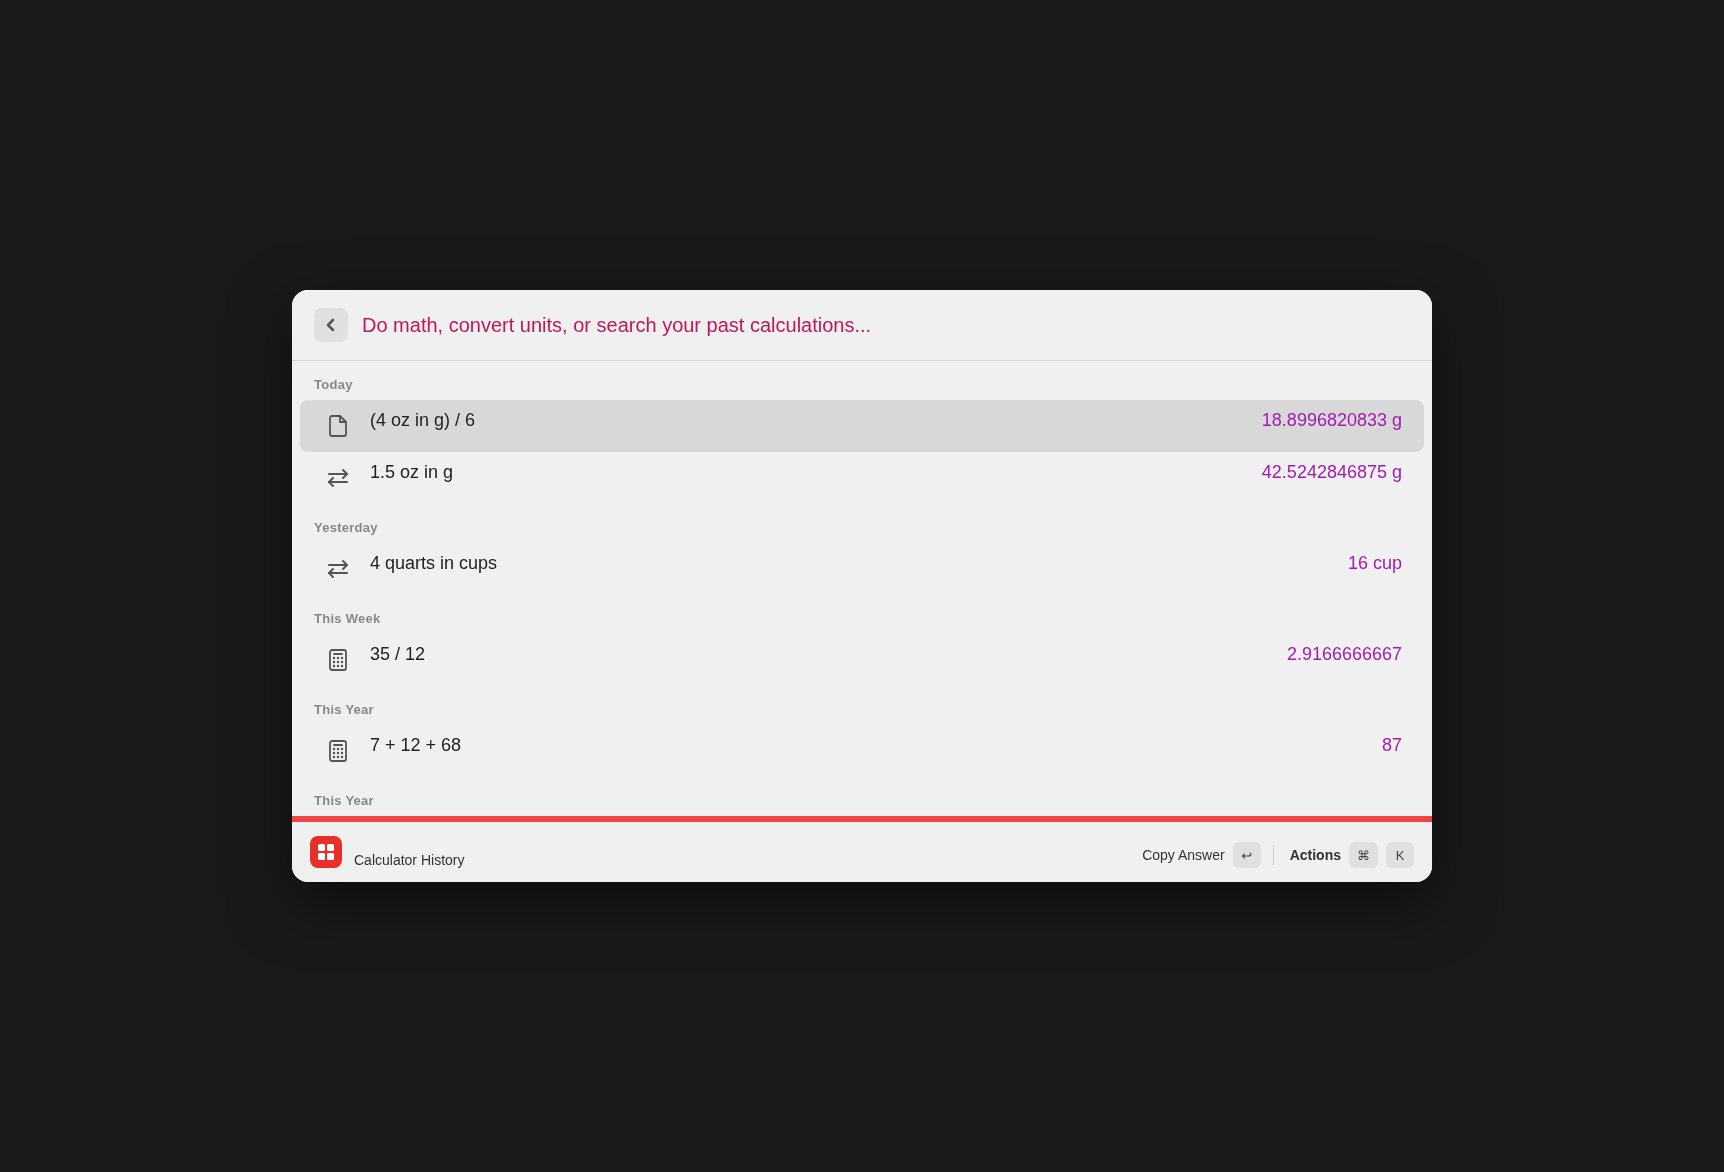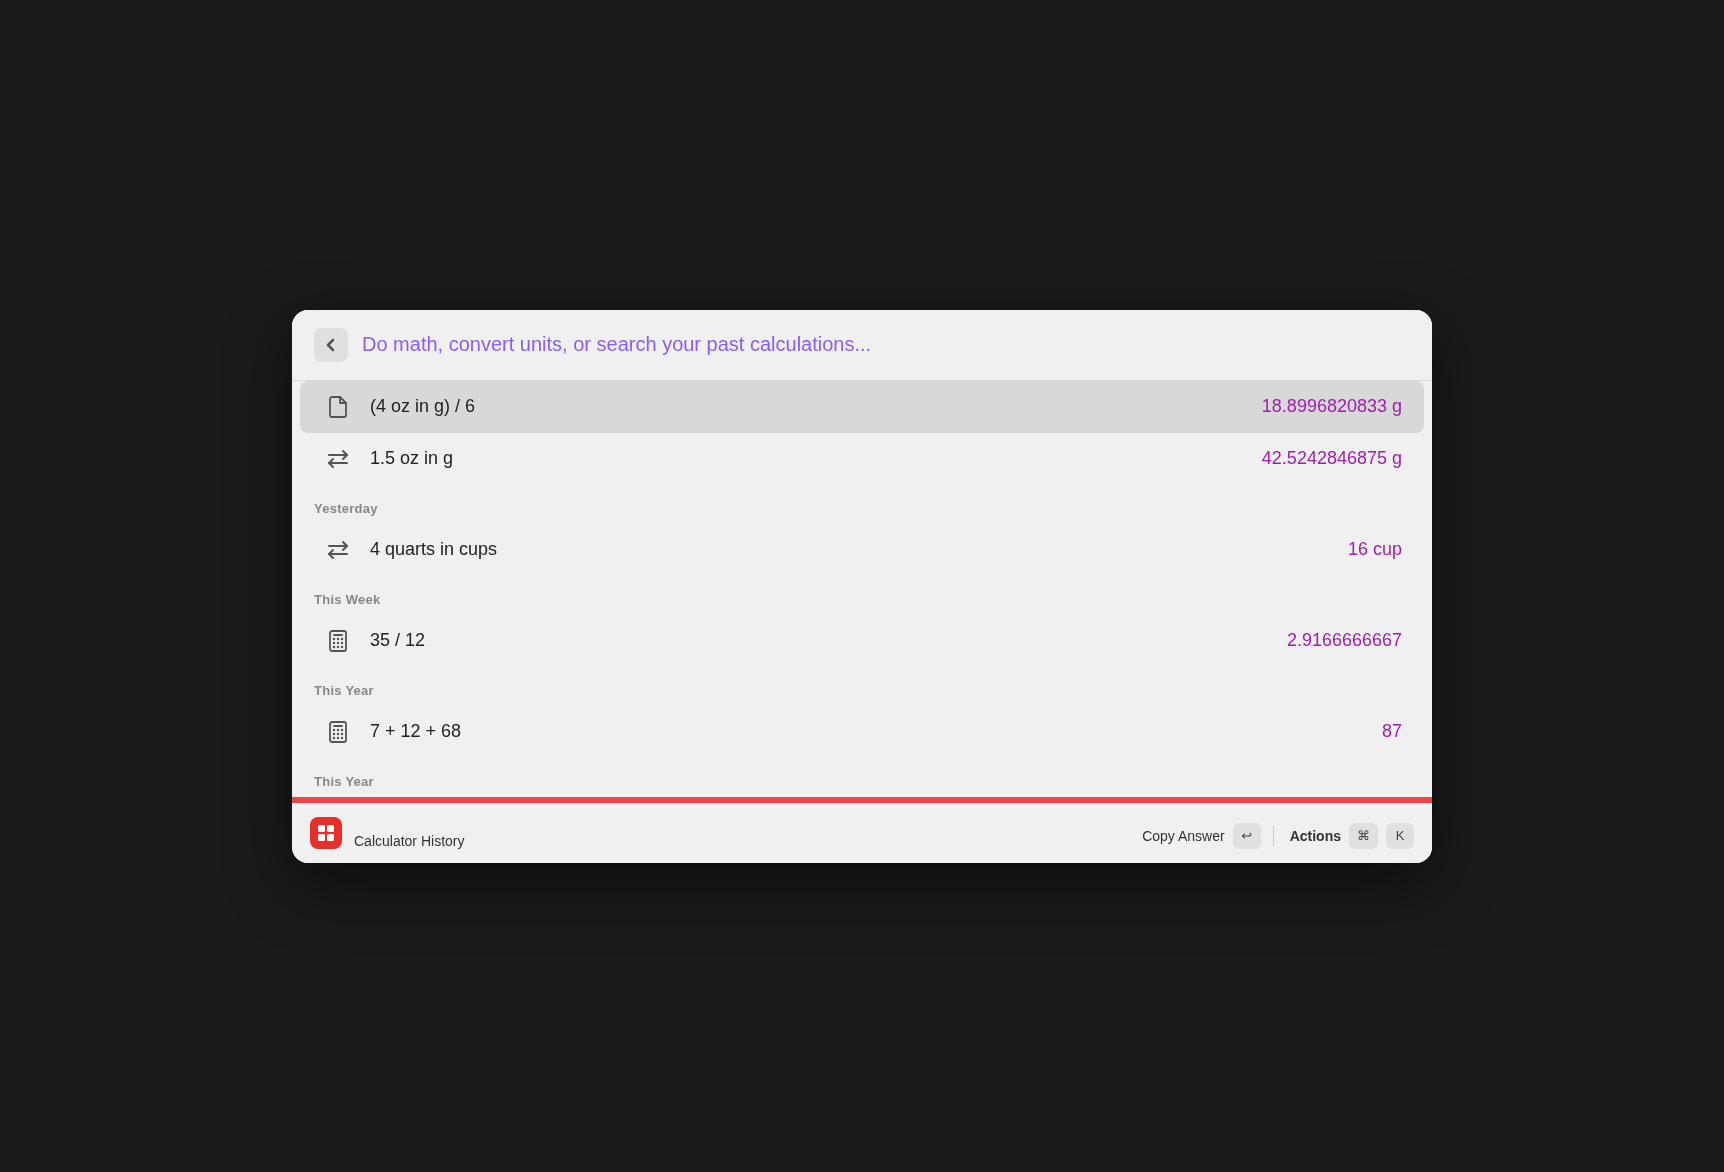--- a/index.html
+++ b/index.html
@@ -48,41 +48,41 @@
       height: 16px;
       fill: none;
       stroke: #555;
       stroke-width: 2.5;
       stroke-linecap: round;
       stroke-linejoin: round;
     }
 
     .search-placeholder {
       font-size: 20px;
-      color: #8b5cf6;
+      color: #be185d;
       font-weight: 400;
     }
 
     .results-area {
       padding: 0;
       max-height: 650px;
       overflow-y: auto;
     }
 
     .section-header {
       font-size: 13px;
       font-weight: 600;
       color: #888;
       padding: 16px 22px 8px 22px;
       letter-spacing: 0.02em;
     }
 
     .history-item {
       display: flex;
-      align-items: center;
+      align-items: flex-start;
       padding: 10px 22px;
       gap: 16px;
       cursor: pointer;
       border-radius: 8px;
       margin: 0 8px;
     }
 
     .history-item.selected {
       background: #d8d8d8;
     }
@@ -194,20 +194,21 @@
     <div class="back-button">
       <svg viewBox="0 0 16 16">
         <polyline points="10,3 5,8 10,13"></polyline>
       </svg>
     </div>
     <span class="search-placeholder">Do math, convert units, or search your past calculations...</span>
   </div>
 
   <div class="results-area">
 
+    <div class="section-header">Today</div>
 
     <div class="history-item selected">
       <div class="item-icon">
         <svg viewBox="0 0 24 24" fill="none" stroke="#555" stroke-width="1.8" stroke-linecap="round" stroke-linejoin="round">
           <path d="M14 2H6a2 2 0 0 0-2 2v16a2 2 0 0 0 2 2h12a2 2 0 0 0 2-2V8z"></path>
           <polyline points="14 2 14 8 20 8"></polyline>
         </svg>
       </div>
       <span class="item-expression">(4 oz in g) / 6</span>
       <span class="item-result">18.8996820833 g</span>

